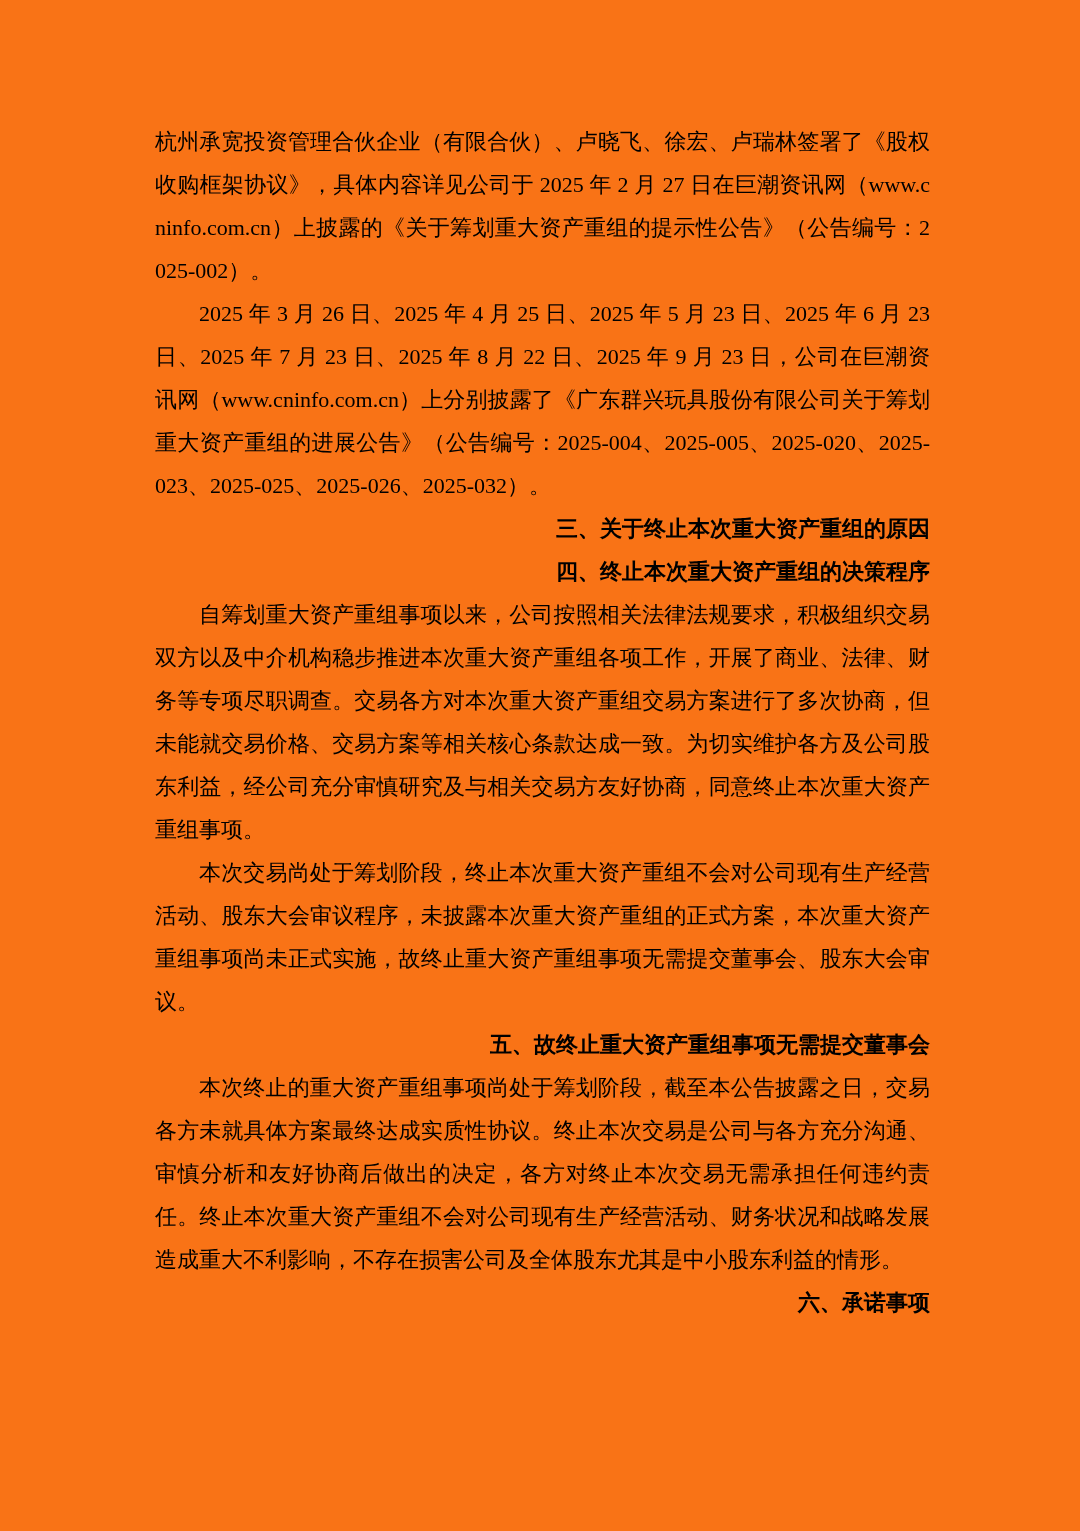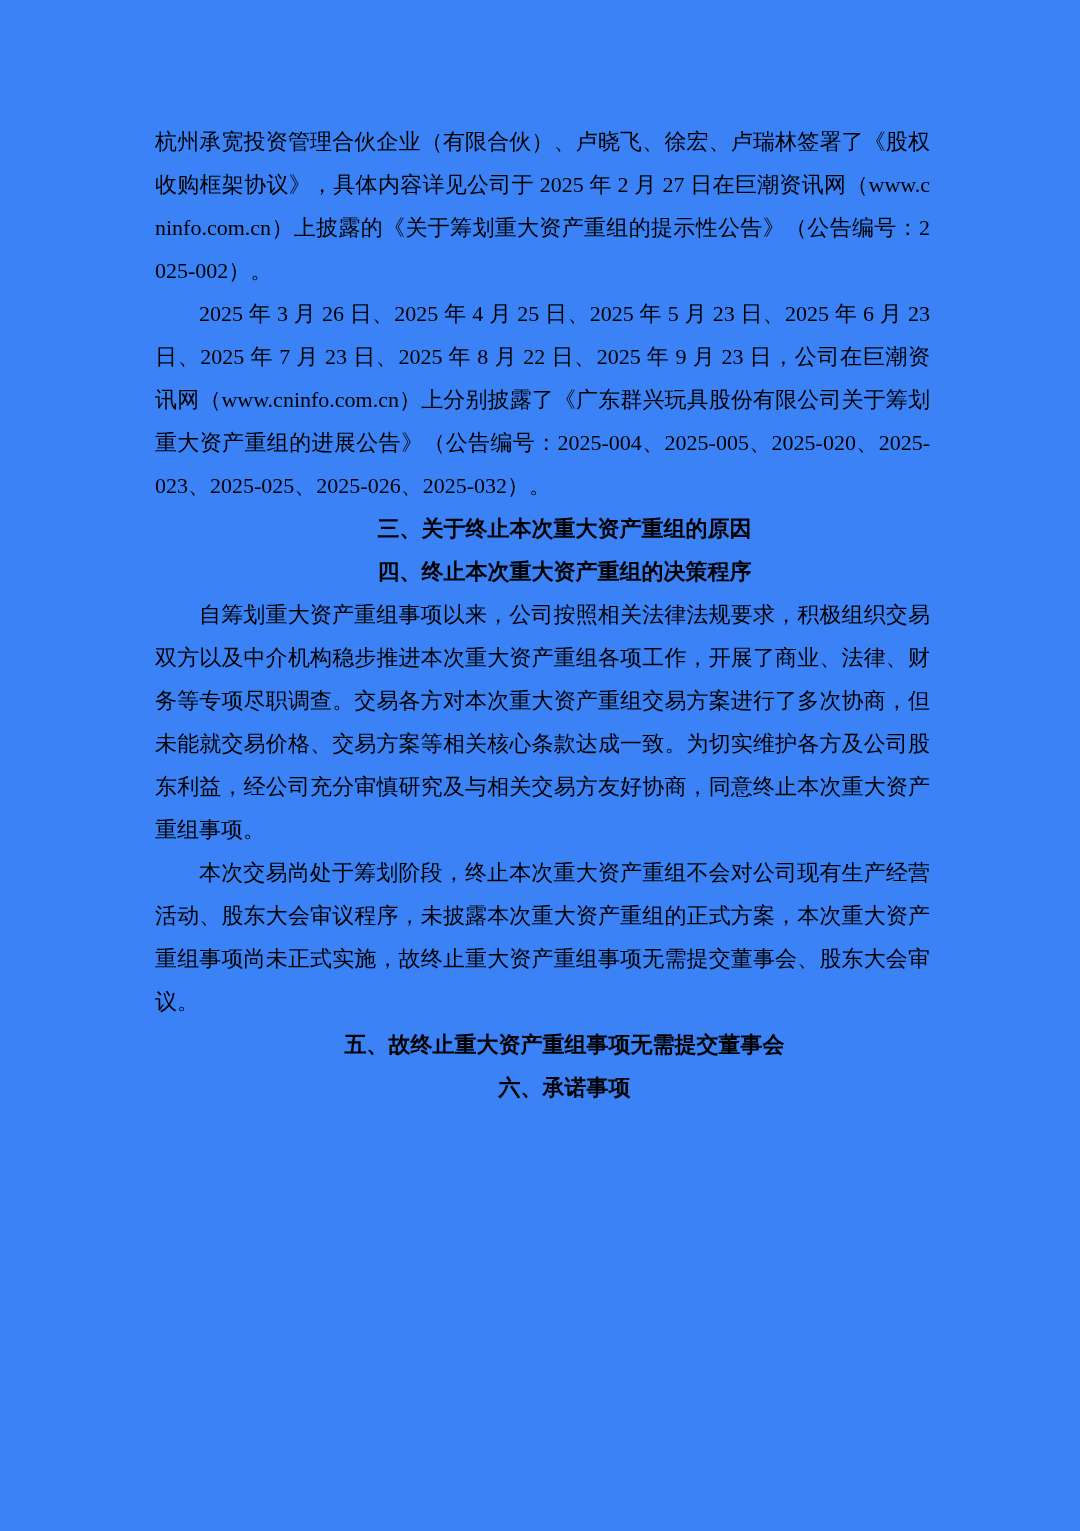--- a/index.html
+++ b/index.html
@@ -4,21 +4,21 @@
 <style>
   html, body {
     margin: 0;
     padding: 0;
     background: #ffffff;
   }
   .page {
     position: relative;
     width: 1080px;
     height: 1531px;
-    background: #3b82f6;
+    background: #f97316;
     box-sizing: border-box;
     padding: 120px 150px 0 155px;
     font-family: "Liberation Serif", "DejaVu Serif", serif;
     color: #000000;
     overflow: hidden;
   }
   .para {
     margin: 0;
     font-size: 22px;
     line-height: 43px;
@@ -26,30 +26,31 @@
     text-justify: inter-character;
     word-break: break-all;
     color: #000000;
   }
   .para.indent {
     text-indent: 2em;
   }
   .para.heading {
     font-weight: 700;
     text-indent: 2em;
-    text-align: center;
+    text-align: right;
   }
 </style>
 </head>
 <body>
 
 <div class="page">
   <div>
     <p class="para">杭州承宽投资管理合伙企业（有限合伙）、卢晓飞、徐宏、卢瑞林签署了《股权收购框架协议》，具体内容详见公司于 2025 年 2 月 27 日在巨潮资讯网（www.cninfo.com.cn）上披露的《关于筹划重大资产重组的提示性公告》（公告编号：2025-002）。</p>
     <p class="para indent">2025 年 3 月 26 日、2025 年 4 月 25 日、2025 年 5 月 23 日、2025 年 6 月 23 日、2025 年 7 月 23 日、2025 年 8 月 22 日、2025 年 9 月 23 日，公司在巨潮资讯网（www.cninfo.com.cn）上分别披露了《广东群兴玩具股份有限公司关于筹划重大资产重组的进展公告》（公告编号：2025-004、2025-005、2025-020、2025-023、2025-025、2025-026、2025-032）。</p>
     <p class="para heading">三、关于终止本次重大资产重组的原因</p>
     <p class="para heading">四、终止本次重大资产重组的决策程序</p>
     <p class="para indent">自筹划重大资产重组事项以来，公司按照相关法律法规要求，积极组织交易双方以及中介机构稳步推进本次重大资产重组各项工作，开展了商业、法律、财务等专项尽职调查。交易各方对本次重大资产重组交易方案进行了多次协商，但未能就交易价格、交易方案等相关核心条款达成一致。为切实维护各方及公司股东利益，经公司充分审慎研究及与相关交易方友好协商，同意终止本次重大资产重组事项。</p>
     <p class="para indent">本次交易尚处于筹划阶段，终止本次重大资产重组不会对公司现有生产经营活动、股东大会审议程序，未披露本次重大资产重组的正式方案，本次重大资产重组事项尚未正式实施，故终止重大资产重组事项无需提交董事会、股东大会审议。</p>
     <p class="para heading">五、故终止重大资产重组事项无需提交董事会</p>
+    <p class="para indent">本次终止的重大资产重组事项尚处于筹划阶段，截至本公告披露之日，交易各方未就具体方案最终达成实质性协议。终止本次交易是公司与各方充分沟通、审慎分析和友好协商后做出的决定，各方对终止本次交易无需承担任何违约责任。终止本次重大资产重组不会对公司现有生产经营活动、财务状况和战略发展造成重大不利影响，不存在损害公司及全体股东尤其是中小股东利益的情形。</p>
     <p class="para heading">六、承诺事项</p>
   </div>
 </div>
 
 </body></html>

